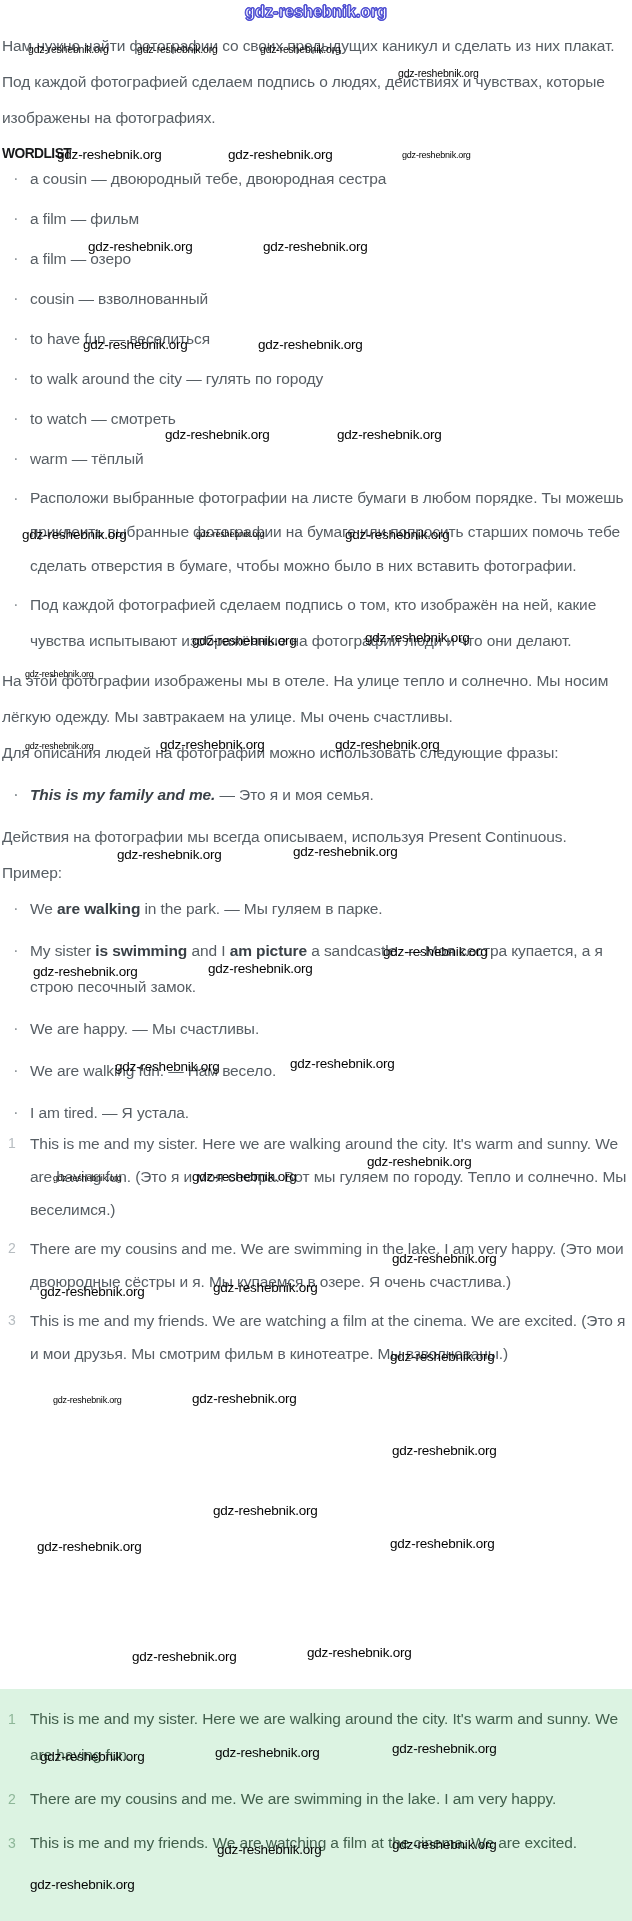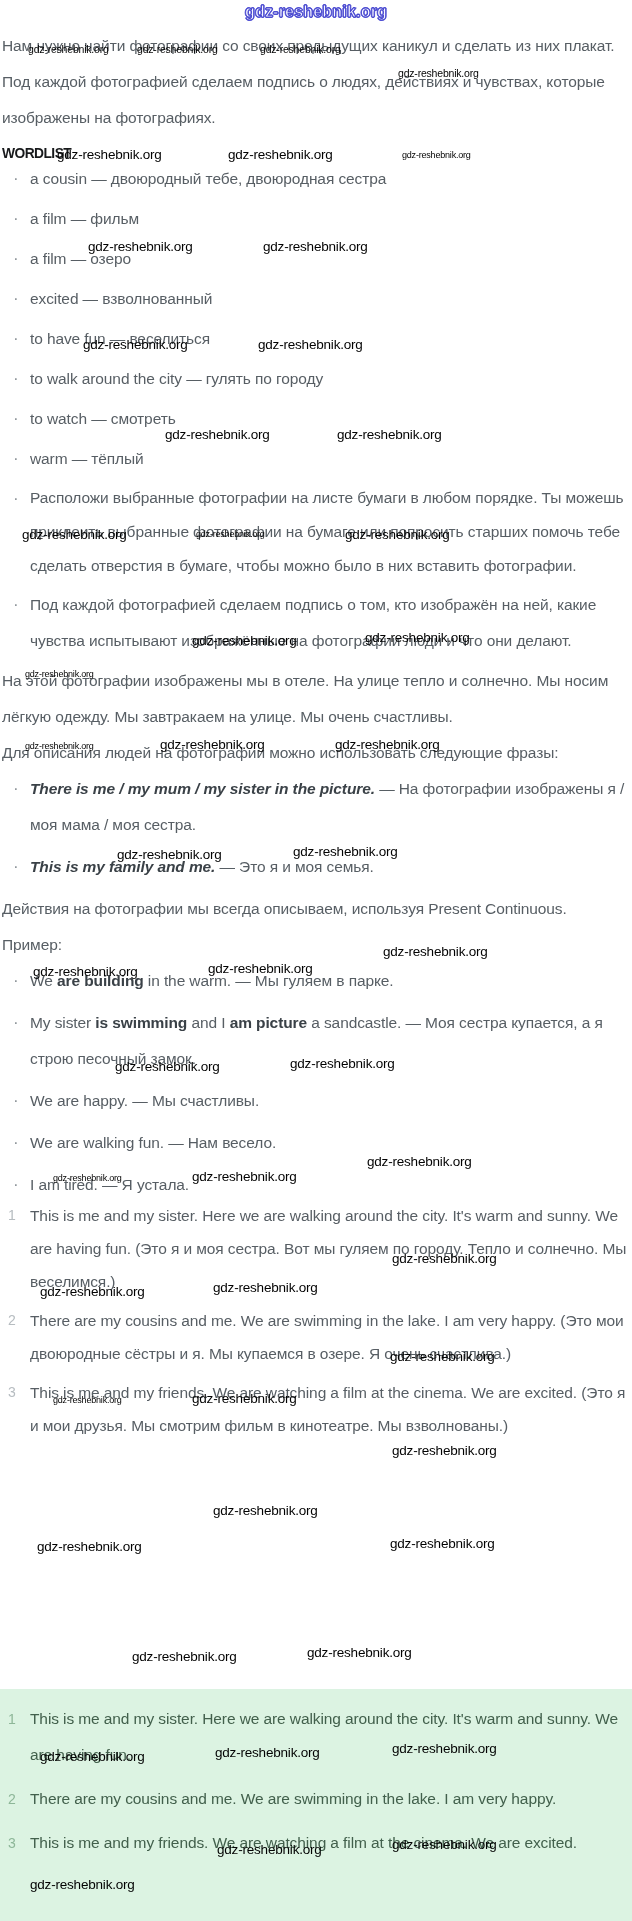--- a/index.html
+++ b/index.html
@@ -101,46 +101,46 @@
   <div class="content">
 
     <p class="para">Нам нужно найти фотографии со своих предыдущих каникул и сделать из них плакат. Под каждой фотографией сделаем подпись о людях, действиях и чувствах, которые изображены на фотографиях.</p>
 
     <h2 class="wordlist-title">WORDLIST</h2>
 
     <ul class="plain wl">
       <li class="bullet-item"><span class="dot">·</span><span>a cousin — двоюродный тебе, двоюродная сестра</span></li>
       <li class="bullet-item"><span class="dot">·</span><span>a film — фильм</span></li>
       <li class="bullet-item"><span class="dot">·</span><span>a film — озеро</span></li>
-      <li class="bullet-item"><span class="dot">·</span><span>excited — взволнованный</span></li>
+      <li class="bullet-item"><span class="dot">·</span><span>cousin — взволнованный</span></li>
       <li class="bullet-item"><span class="dot">·</span><span>to have fun — веселиться</span></li>
       <li class="bullet-item"><span class="dot">·</span><span>to walk around the city — гулять по городу</span></li>
       <li class="bullet-item"><span class="dot">·</span><span>to watch — смотреть</span></li>
       <li class="bullet-item"><span class="dot">·</span><span>warm — тёплый</span></li>
     </ul>
 
     <ul class="plain instr">
       <li class="bullet-item tight"><span class="dot">·</span><span>Расположи выбранные фотографии на листе бумаги в любом порядке. Ты можешь приклеить выбранные фотографии на бумаге или попросить старших помочь тебе сделать отверстия в бумаге, чтобы можно было в них вставить фотографии.</span></li>
       <li class="bullet-item"><span class="dot">·</span><span>Под каждой фотографией сделаем подпись о том, кто изображён на ней, какие чувства испытывают изображённые на фотографии люди и что они делают.</span></li>
     </ul>
 
     <p class="para">На этой фотографии изображены мы в отеле. На улице тепло и солнечно. Мы носим лёгкую одежду. Мы завтракаем на улице. Мы очень счастливы.</p>
 
     <p class="para">Для описания людей на фотографии можно использовать следующие фразы:</p>
 
     <ul class="plain phrases">
-      <li class="bullet-item"><span class="dot">·</span><span><span class="bi">There is me / my mum / my sister in the picture.</span><span> — На фотографии изображены я / моя мама / моя сестра.</span></span></li>
+      <li class="bullet-item"><span class="dot">·</span></li>
       <li class="bullet-item"><span class="dot">·</span><span><span class="bi">This is my family and me.</span><span> — Это я и моя семья.</span></span></li>
     </ul>
 
     <p class="para">Действия на фотографии мы всегда описываем, используя Present Continuous.</p>
     <p class="para">Пример:</p>
 
     <ul class="plain examples">
-      <li class="bullet-item"><span class="dot">·</span><span><span>We </span><span class="b">are building</span><span> in the warm. — Мы гуляем в парке.</span></span></li>
+      <li class="bullet-item"><span class="dot">·</span><span><span>We </span><span class="b">are walking</span><span> in the park. — Мы гуляем в парке.</span></span></li>
       <li class="bullet-item"><span class="dot">·</span><span><span>My sister </span><span class="b">is swimming</span><span> and I </span><span class="b">am picture</span><span> a sandcastle. — Моя сестра купается, а я строю песочный замок.</span></span></li>
     </ul>
 
 
     <ul class="plain feelings">
       <li class="bullet-item"><span class="dot">·</span><span>We are happy. — Мы счастливы.</span></li>
       <li class="bullet-item"><span class="dot">·</span><span>We are walking fun. — Нам весело.</span></li>
       <li class="bullet-item"><span class="dot">·</span><span>I am tired. — Я устала.</span></li>
     </ul>
 

